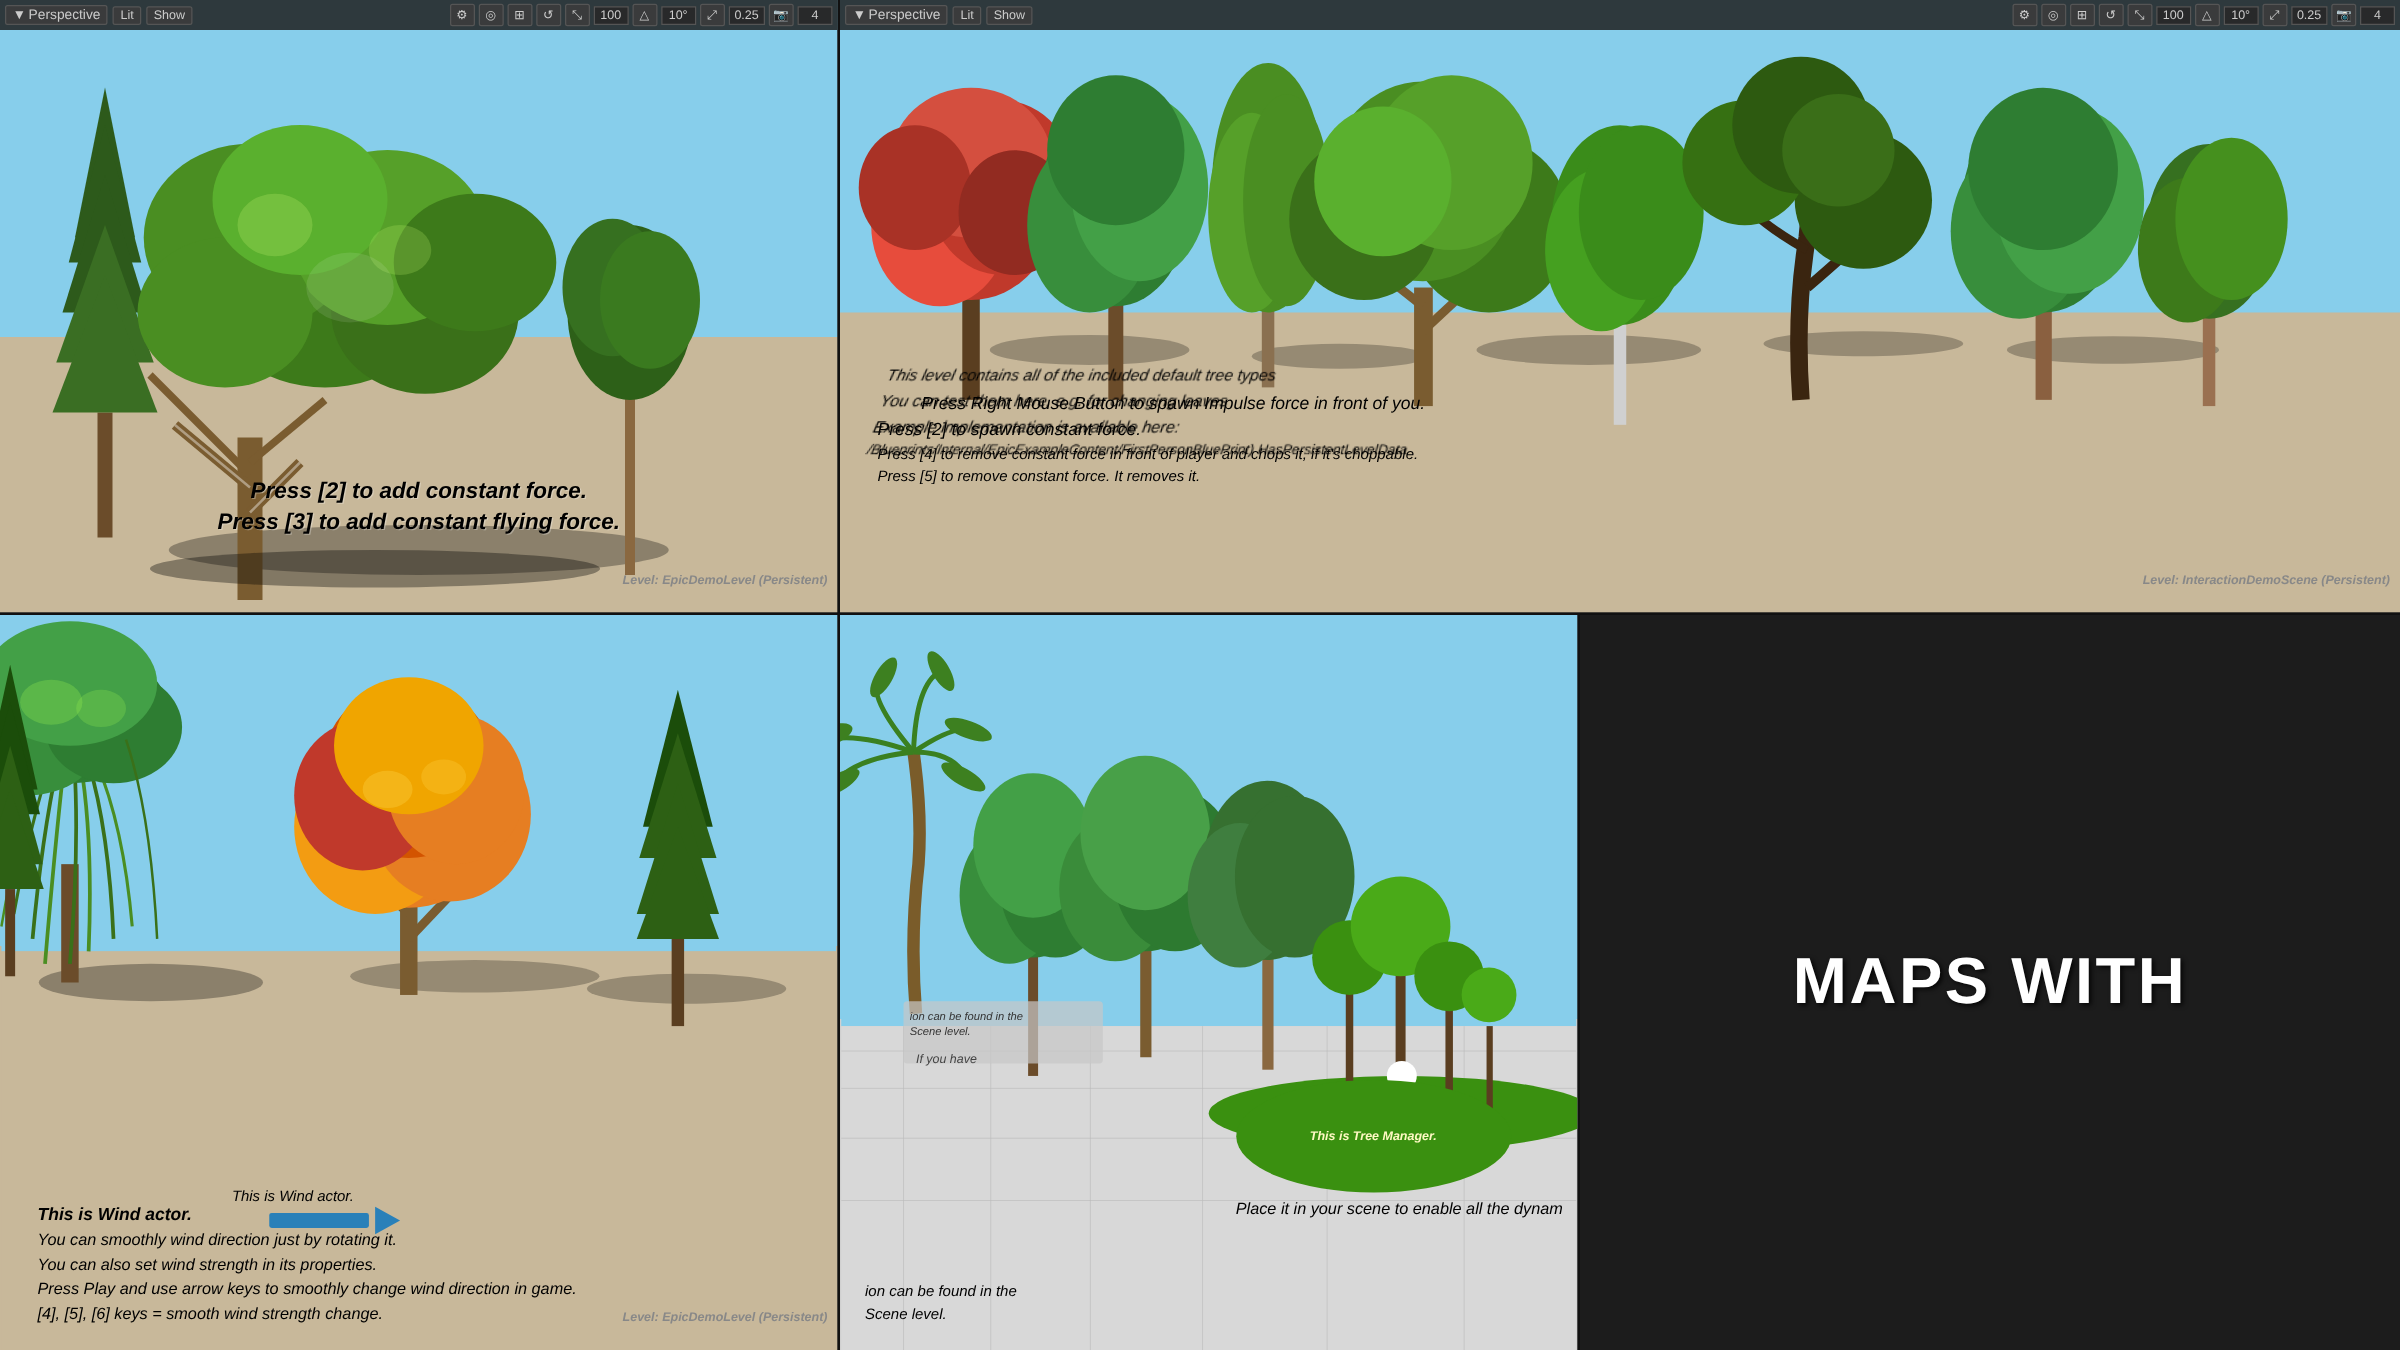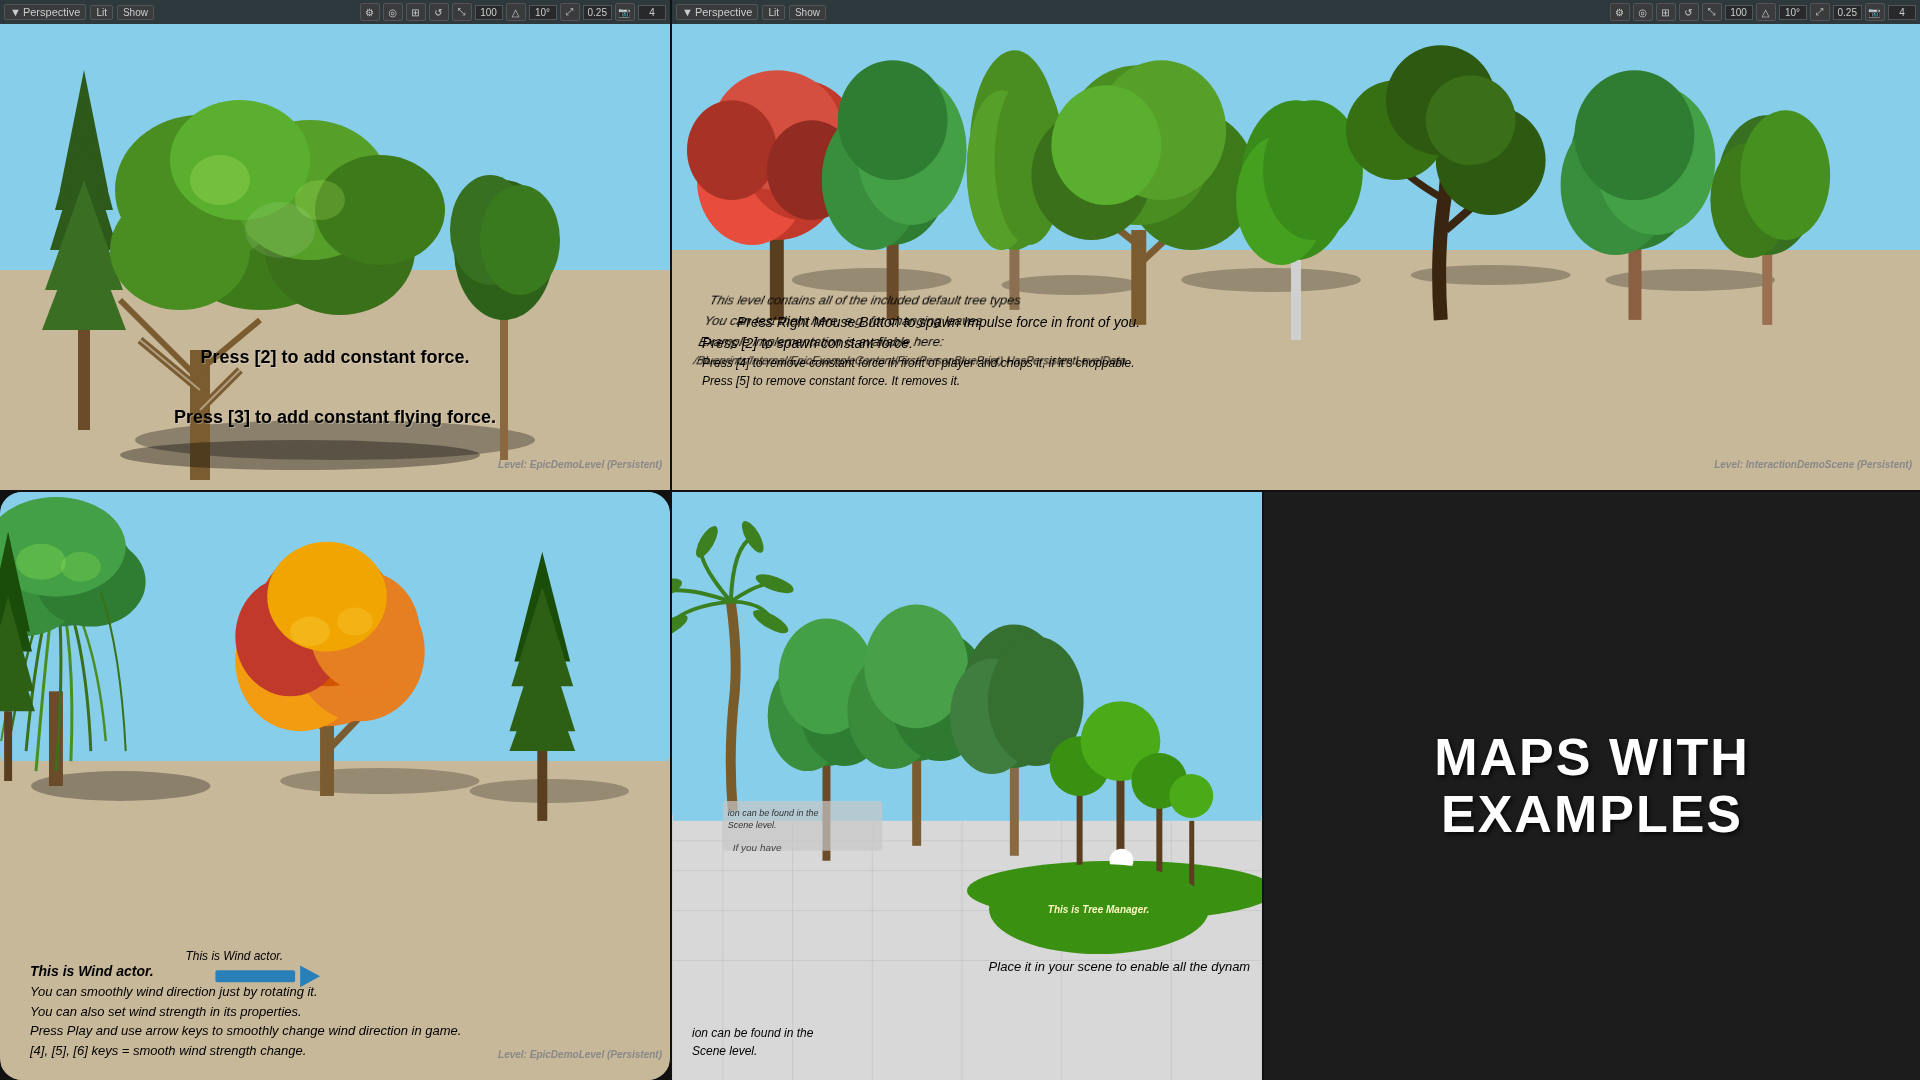--- a/index.html
+++ b/index.html
@@ -124,21 +124,20 @@
       width: 100%;
       height: 100%;
       background: linear-gradient(180deg, #87CEEB 0%, #87CEEB 50%, #C8B89A 50%, #C8B89A 100%);
       position: absolute;
     }
 
     
     .vp3 {
       grid-column: 1;
       grid-row: 2;
-      border-radius: 22px;
     }
 
     .vp3 .scene-bg {
       width: 100%;
       height: 100%;
       background: linear-gradient(180deg, #87CEEB 0%, #87CEEB 45%, #C8B89A 45%, #C8B89A 100%);
       position: absolute;
     }
 
     
@@ -183,22 +182,22 @@
       z-index: 5;
       pointer-events: none;
       white-space: nowrap;
     }
 
     .overlay-text p {
       font-size: 18px;
       font-weight: bold;
       color: #000;
       text-shadow: 1px 1px 0 rgba(255,255,255,0.3);
+      font-style: italic;
       line-height: 1.4;
-      margin-top: 35px;
     }
 
     .overlay-text-multi {
       position: absolute;
       bottom: 30px;
       left: 30px;
       right: 30px;
       z-index: 5;
       pointer-events: none;
     }
@@ -687,20 +686,19 @@
       <div class="vp4-text">
         <p style="font-size:12px;font-style:italic;color:#000;">ion can be found in the</p>
         <p style="font-size:12px;font-style:italic;color:#000;">Scene level.</p>
       </div>
     </div>
 
     <div class="vp5">
       <div class="maps-panel">
         <div class="maps-title">
           <span>MAPS WITH</span><br>
-          <span>EXAMPLES</span>
         </div>
       </div>
     </div>
 
   </div>
 
 </div>
 
 </body></html>

